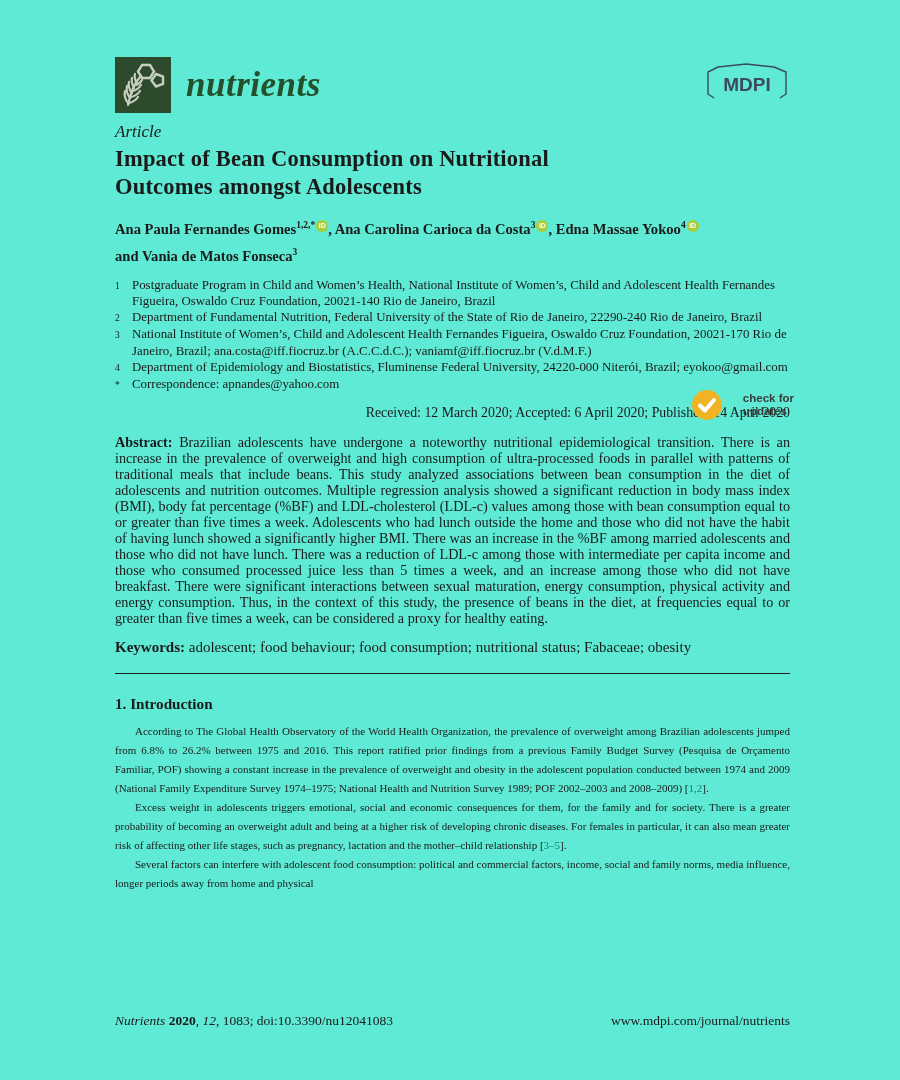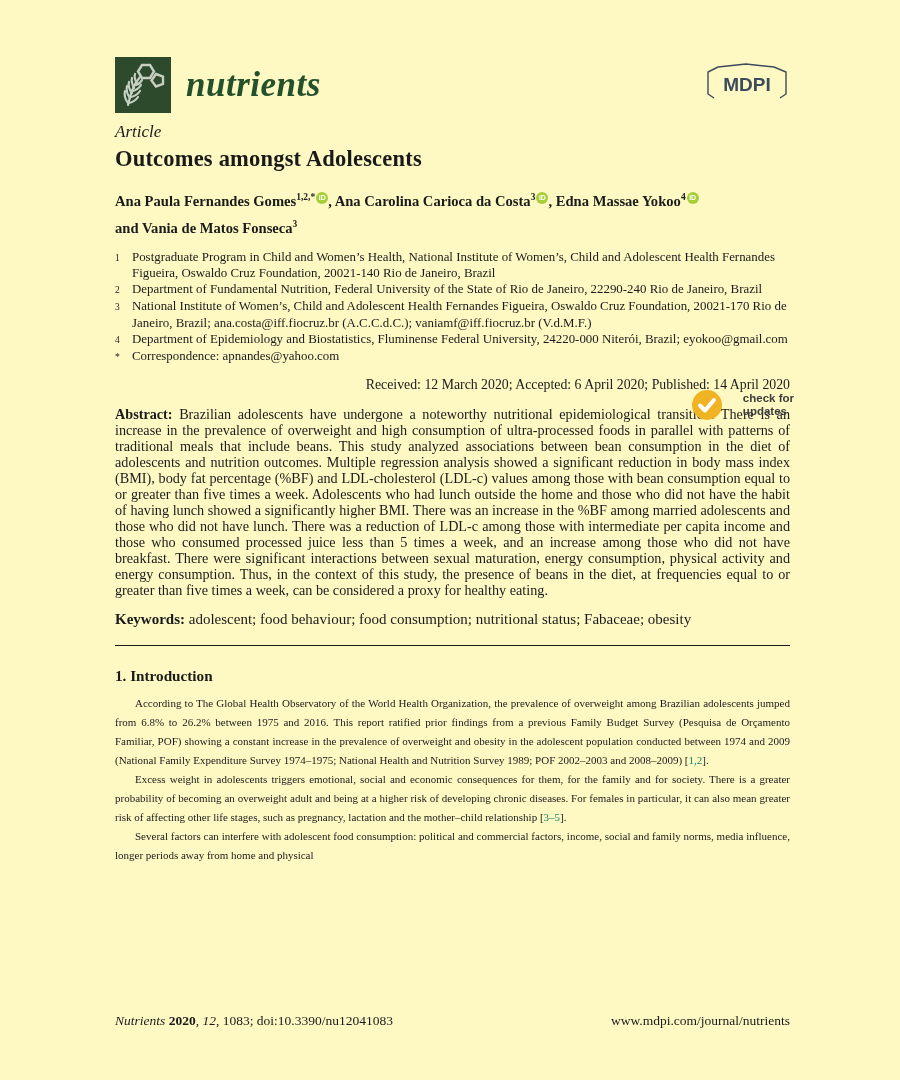--- a/index.html
+++ b/index.html
@@ -1,19 +1,19 @@
 <!DOCTYPE html>
 <html><head>
 <meta charset="utf-8">
 <style>
   html,body{margin:0;padding:0;background:#ffffff;}
   .page{
     position:relative;
     width:900px;height:1080px;
-    background:#fef9c3;
+    background:#5eead4;
     font-family:"Liberation Serif","DejaVu Serif",serif;
     color:#1a1a1a;
     overflow:hidden;
     box-sizing:border-box;
     padding:57px 110px 0 115px;
   }
   .masthead{display:flex;justify-content:space-between;align-items:flex-start;}
   .brand{display:flex;align-items:center;gap:15px;}
   .brand-logo{width:56px;height:56px;display:block;}
   .journal-name{
@@ -94,20 +94,21 @@
         <path d="M70,5 L82,10 L82,32 L76,36"></path>
         <path d="M14,5 L42,2 L70,5"></path>
       </g>
       <text x="43" y="29" text-anchor="middle" font-family="Liberation Sans, sans-serif" font-size="19" font-weight="bold" fill="#3d4a5d">MDPI</text>
     </svg>
   </div>
 
   <div class="article-type">Article</div>
 
   <h1 class="title">
+    <span>Impact of Bean Consumption on Nutritional</span>
     <span>Outcomes amongst Adolescents</span>
   </h1>
 
   <div class="authors">
     <span>Ana Paula Fernandes Gomes</span><sup>1,2,*</sup><span class="orcid">iD</span><span>, </span><span>Ana Carolina Carioca da Costa</span><sup>3</sup><span class="orcid">iD</span><span>, </span><span>Edna Massae Yokoo</span><sup>4</sup><span class="orcid">iD</span><br>
     <span>and Vania de Matos Fonseca</span><sup>3</sup>
   </div>
 
   <div class="affs">
     <div class="aff">

